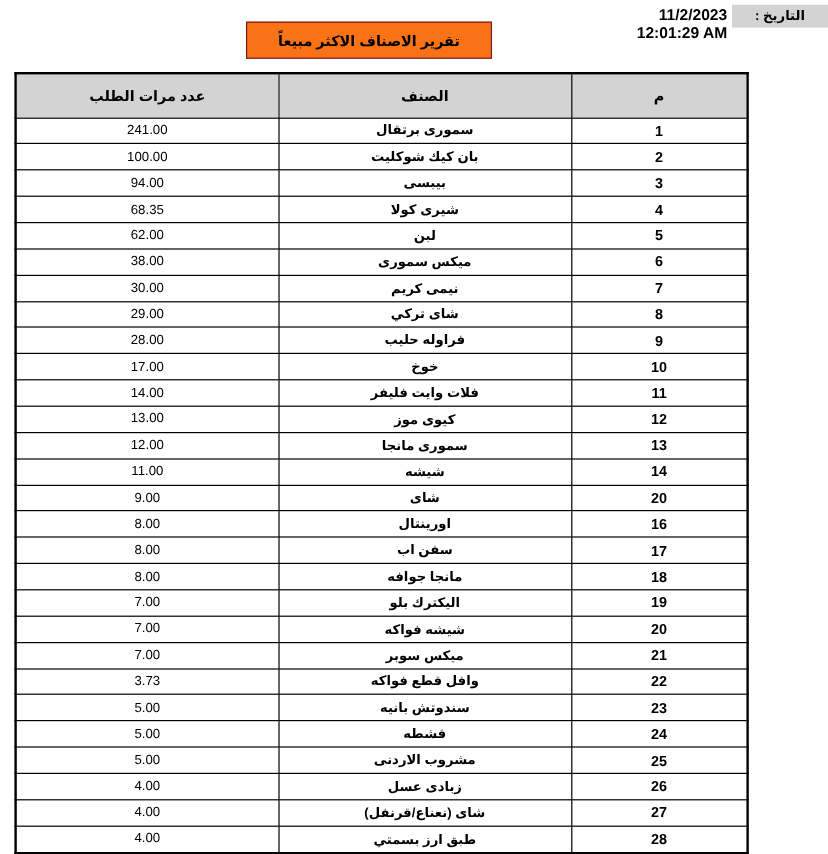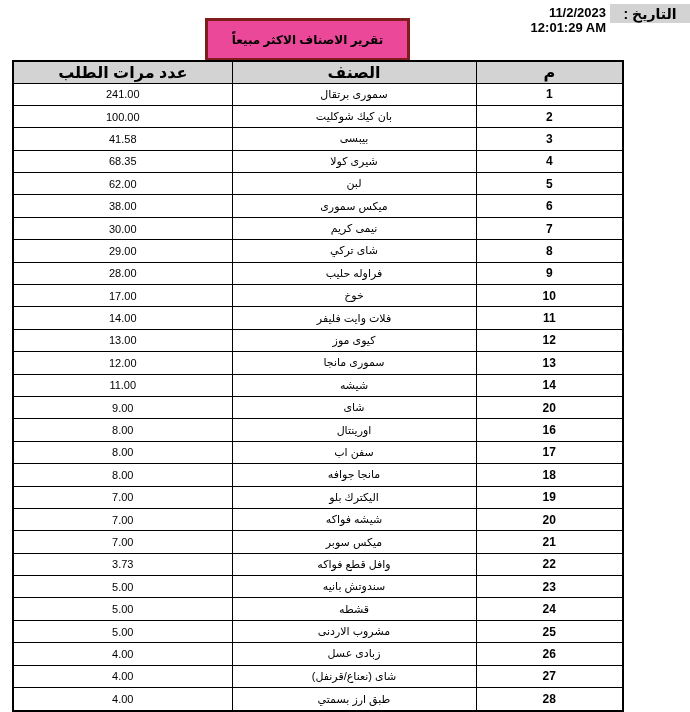--- a/index.html
+++ b/index.html
@@ -17,21 +17,21 @@
     direction:rtl;
   }
   
   .date-label-box {
     position:absolute;
     top:4px;
     right:0;
     width:80px;
     height:19px;
     background:#d3d3d3;
-    font-size:14px;
+    font-size:11px;
     font-weight:bold;
     display:flex;
     align-items:center;
     justify-content:center;
   }
   .datetime {
     position:absolute;
     top:5px;
     right:84px;
     width:120px;
@@ -41,23 +41,23 @@
     font-weight:bold;
     line-height:15px;
     white-space:nowrap;
   }
   
   .title-box {
     position:absolute;
     top:18px;
     left:205px;
     width:205px;
-    height:43px;
-    background:#ec4899;
-    border:3px solid #7f1d1d;
+    height:31px;
+    background:#f97316;
+    border:1px solid #7f1d1d;
     display:flex;
     align-items:center;
     justify-content:center;
     font-size:12px;
     font-weight:bold;
   }
   
   table.report {
     position:absolute;
     top:60px;
@@ -71,29 +71,29 @@
   table.report th, table.report td {
     border:1px solid #000;
     text-align:center;
     vertical-align:middle;
     overflow:hidden;
     white-space:nowrap;
   }
   table.report { border:2px solid #000; }
   table.report thead th {
     background:#d3d3d3;
-    font-size:16px;
-    font-weight:bold;
-    height:22px;
+    font-size:12px;
+    font-weight:bold;
+    height:37px;
   }
   col.col-no    { width:147px; }
   col.col-item  { width:244px; }
   col.col-count { width:219px; }
   td.cell-no    { font-size:12px; font-weight:bold; }
-  td.cell-item  { font-size:11px; font-weight:normal; }
+  td.cell-item  { font-size:11px; font-weight:bold; }
   td.cell-count { font-size:11px; font-weight:normal; direction:ltr; }
 </style>
 </head>
 <body>
 
 <div class="page">
 
   <div class="date-label-box">التاريخ :</div>
 
   <div class="datetime">
@@ -123,21 +123,21 @@
           <td class="cell-count">241.00</td>
         </tr>
         <tr>
           <td class="cell-no">2</td>
           <td class="cell-item">بان كيك شوكليت</td>
           <td class="cell-count">100.00</td>
         </tr>
         <tr>
           <td class="cell-no">3</td>
           <td class="cell-item">بيبسى</td>
-          <td class="cell-count">41.58</td>
+          <td class="cell-count">94.00</td>
         </tr>
         <tr>
           <td class="cell-no">4</td>
           <td class="cell-item">شيرى كولا</td>
           <td class="cell-count">68.35</td>
         </tr>
         <tr>
           <td class="cell-no">5</td>
           <td class="cell-item">لبن</td>
           <td class="cell-count">62.00</td>

